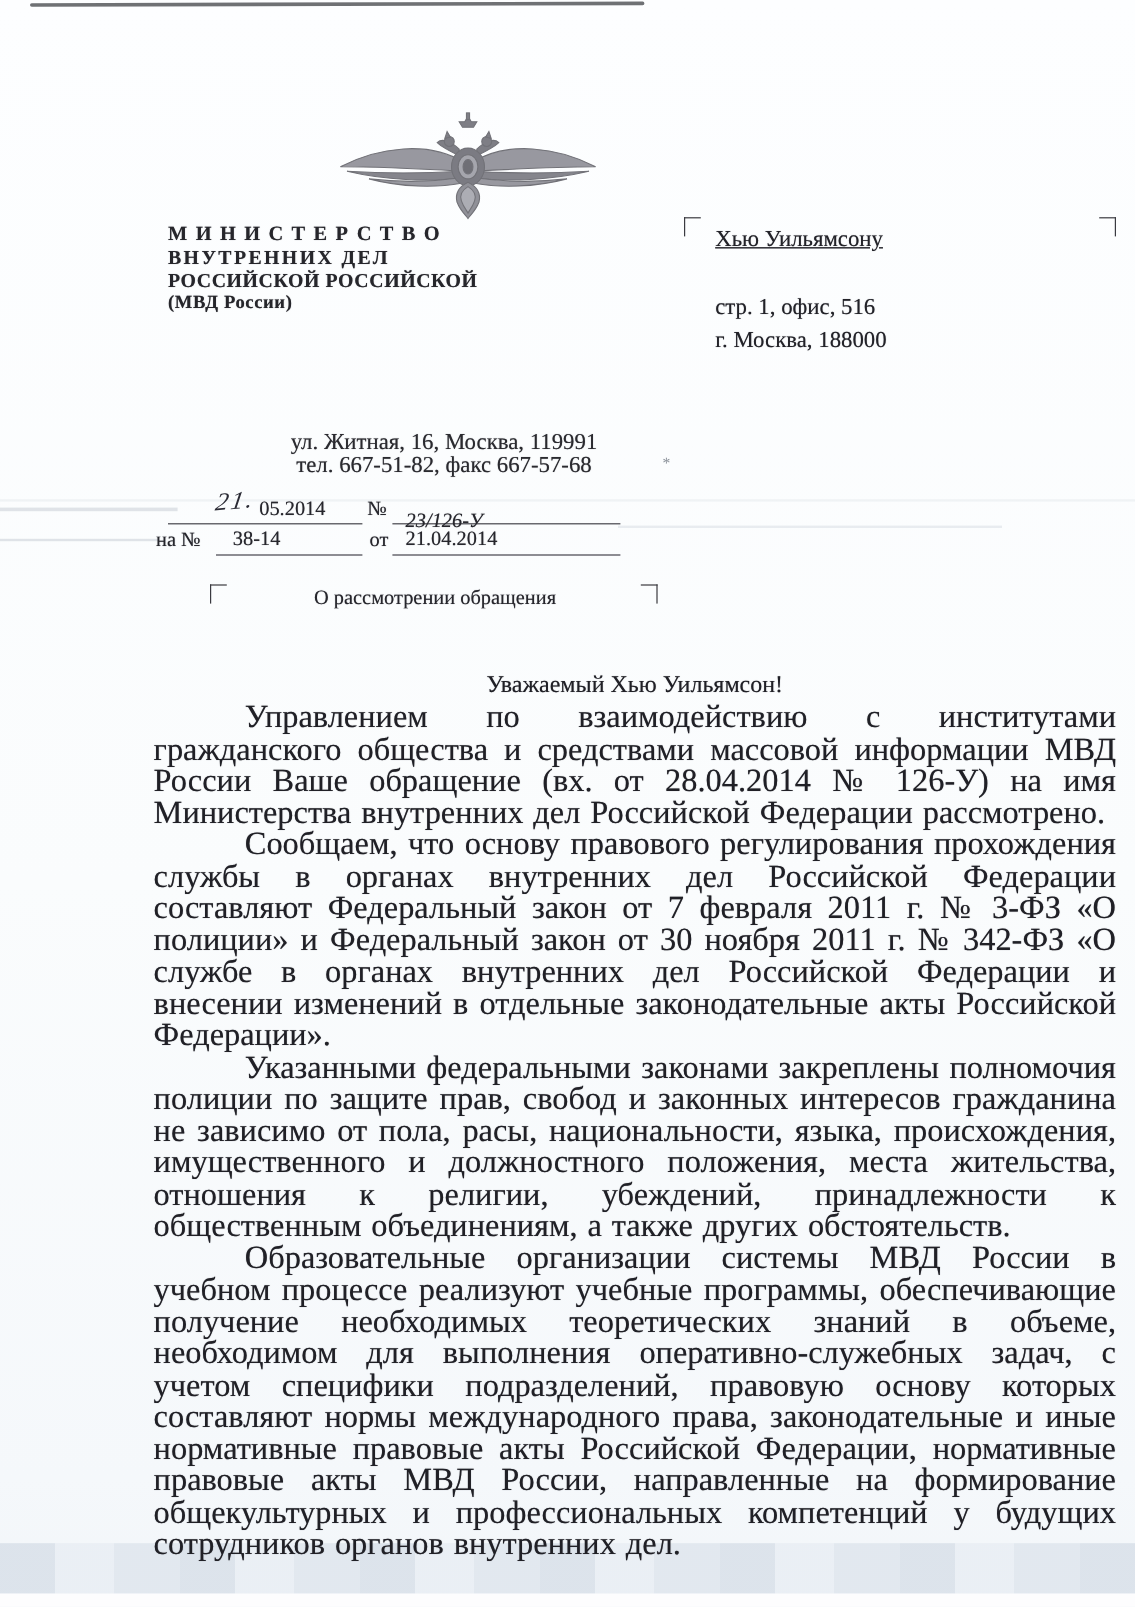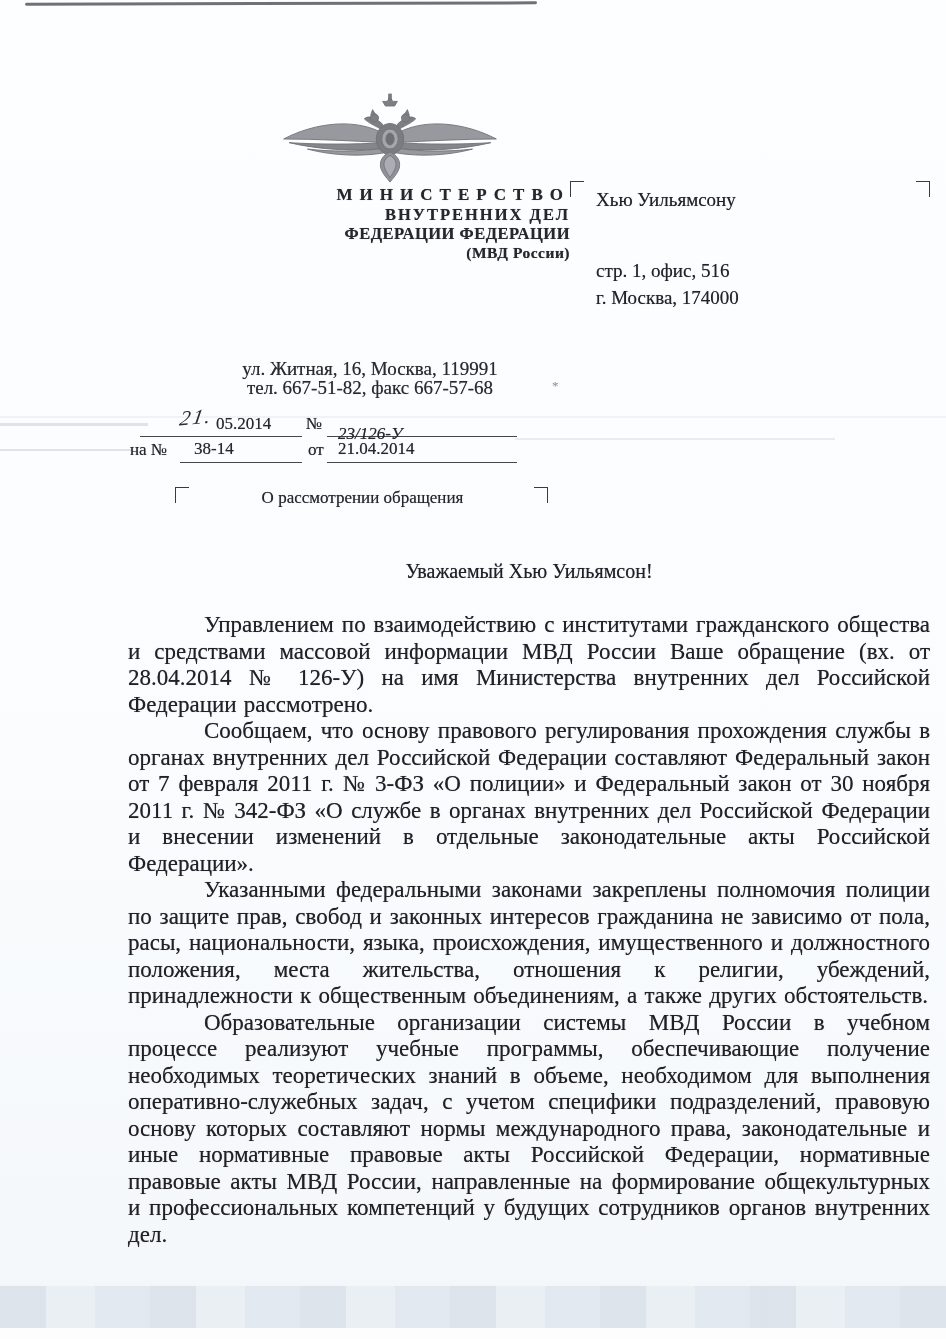--- a/index.html
+++ b/index.html
@@ -24,52 +24,52 @@
   .streak.s4{left:0;top:416px;width:946px;height:2px;background:rgba(170,182,192,.14);}
   .speck{position:absolute;color:#8a9099;font-size:13px;}
   .bottom-band{position:absolute;left:0;top:1286px;width:946px;height:42px;
     background:
       repeating-linear-gradient(90deg, rgba(198,209,221,.42) 0 46px, rgba(228,235,242,.30) 46px 95px, rgba(208,218,228,.38) 95px 150px),
       #edf1f6;}
   .bottom-white{position:absolute;left:0;top:1328px;width:946px;height:11px;background:#fdfdfe;}
 
   
   .emblem{position:absolute;left:280px;top:93px;width:220px;height:92px;opacity:.88;}
-  .ministry{position:absolute;left:140px;top:185px;width:430px;text-align:right;font-weight:bold;color:#26262b;}
+  .ministry{position:absolute;left:140px;top:185px;width:430px;text-align:left;font-weight:bold;color:#26262b;}
   .ministry .l1{font-size:17px;letter-spacing:7px;line-height:20px;}
   .ministry .l2{font-size:16.5px;letter-spacing:2px;line-height:19px;}
   .ministry .l3{font-size:16.5px;letter-spacing:.5px;line-height:19px;}
   .ministry .l4{font-size:15.5px;letter-spacing:.5px;line-height:20px;}
   .division{position:absolute;left:140px;top:287px;width:430px;text-align:center;
     font-weight:bold;font-size:15.5px;line-height:20.5px;color:#26262b;}
   .org-address{position:absolute;left:170px;top:359px;width:400px;text-align:center;
     font-size:19px;line-height:19px;color:#2a2a2f;}
 
   
   .corner{position:absolute;width:13px;height:15px;}
   .corner.tl{border-left:1.8px solid #3a3a40;border-top:1.8px solid #3a3a40;}
   .corner.tr{border-right:1.8px solid #3a3a40;border-top:1.8px solid #3a3a40;}
   .recipient{position:absolute;left:596px;top:186px;width:320px;font-size:19px;line-height:27px;color:#222228;}
-  .recipient .name{margin-bottom:44px;}
+  .recipient .name{margin-bottom:30px;text-decoration:underline;}
 
   
   .ref{position:absolute;font-size:17px;color:#26262c;}
   .u-line{position:absolute;border-bottom:1.6px solid #45454c;}
   .handwrit{font-style:italic;font-size:21px;transform:skewX(-14deg) rotate(-5deg);
     display:inline-block;color:#2b2b35;letter-spacing:2px;}
 
   
   .subject{position:absolute;left:180px;top:488px;width:365px;text-align:center;
     font-size:17px;color:#26262c;}
 
   
   .salutation{position:absolute;left:128px;top:560px;width:802px;text-align:center;
     font-size:20px;color:#202026;}
-  .body-text{position:absolute;left:128px;top:612px;width:802px;
-    font-size:23px;line-height:26.5px;text-align:justify;color:#202026;word-spacing:1.5px;}
+  .body-text{position:absolute;left:128px;top:584px;width:802px;
+    font-size:27px;line-height:26.5px;text-align:justify;color:#202026;word-spacing:1.5px;}
   .body-text p{margin:0;text-indent:76px;}
 </style>
 </head>
 <body>
 
 <div class="page">
 
   <div class="top-edge-line"></div>
   <div class="streak s1"></div>
   <div class="streak s2"></div>
@@ -105,37 +105,37 @@
       <ellipse cx="120" cy="50" rx="4.5" ry="6.5" fill="#5c5c64"></ellipse>
 
       <path d="M120,64 C128,68 132,74 130,82 C127,90 122,94 120,97 C118,94 113,90 110,82 C108,74 112,68 120,64 Z" fill="#82828a"></path>
       <path d="M120,68 C125,71 128,75 126,81 C124,87 121,90 120,92 C119,90 116,87 114,81 C112,75 115,71 120,68 Z" fill="#a2a2aa"></path>
     </g>
   </svg>
 
   <div class="ministry scan-text">
     <div class="l1">МИНИСТЕРСТВО</div>
     <div class="l2">ВНУТРЕННИХ ДЕЛ</div>
-    <div class="l3">ФЕДЕРАЦИИ ФЕДЕРАЦИИ</div>
+    <div class="l3">РОССИЙСКОЙ РОССИЙСКОЙ</div>
     <div class="l4">(МВД России)</div>
   </div>
 
 
   <div class="org-address scan-text">
     <div>ул. Житная, 16, Москва, 119991</div>
     <div>тел. 667-51-82, факс 667-57-68</div>
   </div>
 
   <div class="corner tl" style="left:570px;top:181px;"></div>
   <div class="corner tr" style="left:916px;top:181px;"></div>
 
   <div class="recipient scan-text">
     <div class="name">Хью Уильямсону</div>
     <div>стр. 1, офис, 516</div>
-    <div>г. Москва, 174000</div>
+    <div>г. Москва, 188000</div>
   </div>
 
   <div class="u-line" style="left:140px;top:413px;width:162px;height:23px;"></div>
   <div class="u-line" style="left:327px;top:413px;width:190px;height:23px;"></div>
   <div class="u-line" style="left:180px;top:439px;width:122px;height:23px;"></div>
   <div class="u-line" style="left:327px;top:439px;width:190px;height:23px;"></div>
 
   <span class="ref handwrit" style="left:180px;top:405px;">21.</span>
   <span class="ref scan-text" style="left:216px;top:414px;">05.2014</span>
   <span class="ref scan-text" style="left:306px;top:414px;">№</span>

